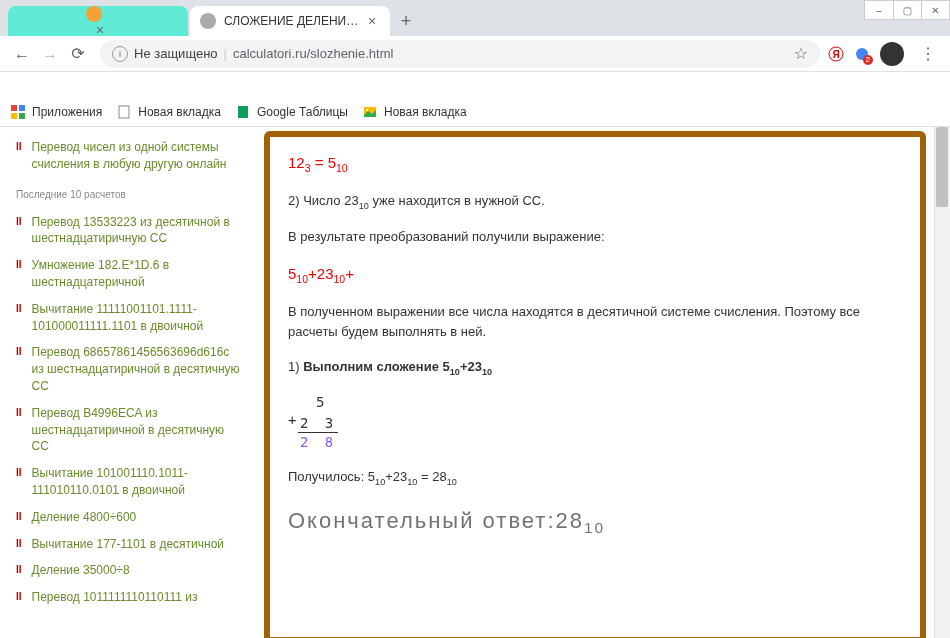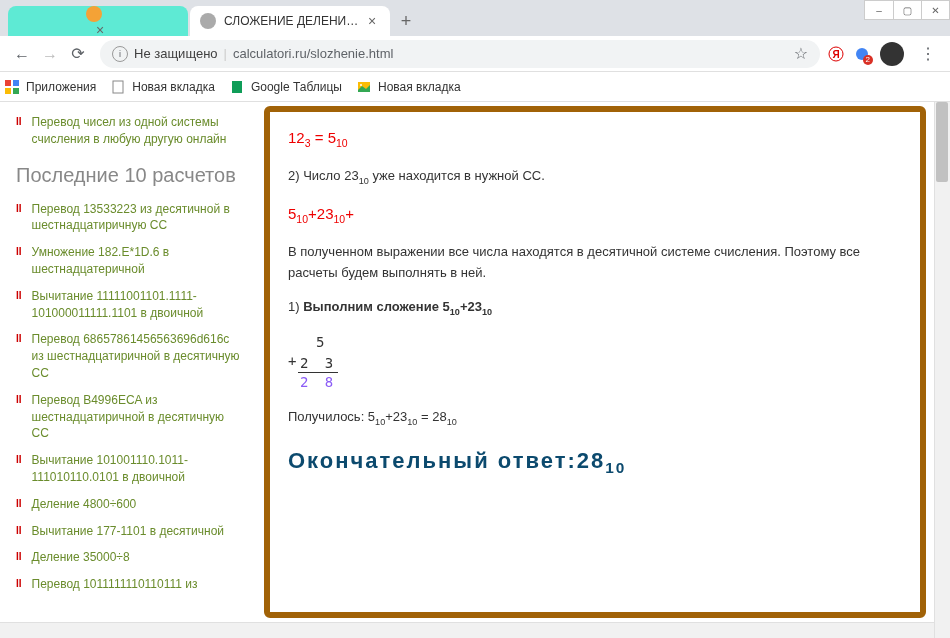--- a/index.html
+++ b/index.html
@@ -26,49 +26,49 @@
     .address-info { width: 16px; height: 16px; margin-right: 6px; display: flex; align-items: center; justify-content: center; color: #5f6368; border: 1px solid #999; border-radius: 50%; font-size: 9px; }
     .address-security { color: #404040; font-size: 13px; margin-right: 6px; }
     .address-sep { color: #ccc; margin-right: 6px; }
     .address-url { color: #5f6368; font-size: 13px; }
     .toolbar-right { display: flex; align-items: center; gap: 10px; }
     .ext-icon { width: 16px; height: 16px; position: relative; }
     .ext-badge { position: absolute; bottom: -3px; right: -3px; background: #d93025; color: #fff; font-size: 8px; border-radius: 6px; padding: 0 3px; line-height: 10px; }
     .avatar { width: 24px; height: 24px; border-radius: 50%; background: #333; }
     
     
-    .bookmarks { display: flex; align-items: center; height: 30px; padding: 0 4px; border-bottom: 1px solid #e0e0e0; gap: 14px; }
+    .bookmarks { display: flex; align-items: center; height: 30px; padding: 0 10px; border-bottom: 1px solid #e0e0e0; gap: 14px; margin-top: 25px; }
     .bookmark { display: flex; align-items: center; font-size: 12px; color: #333; gap: 6px; }
     .bm-icon { width: 16px; height: 16px; display: flex; align-items: center; justify-content: center; }
     
     
     .content { display: flex; height: calc(638px - 36px - 36px - 30px); overflow: hidden; position: relative; }
     .scrollbar-v { position: absolute; right: 0; top: 0; width: 16px; height: 100%; background: #f1f1f1; border-left: 1px solid #e0e0e0; }
     .scrollbar-thumb { position: absolute; right: 2px; top: 0; width: 12px; height: 80px; background: #c1c1c1; border-radius: 2px; }
     .scrollbar-h { position: absolute; left: 0; bottom: 0; right: 16px; height: 16px; background: #f1f1f1; border-top: 1px solid #e0e0e0; z-index: 5; }
     
     
     .sidebar { width: 260px; padding: 12px 16px; overflow-y: auto; flex-shrink: 0; }
     .side-item { display: flex; align-items: flex-start; margin-bottom: 10px; font-size: 12px; line-height: 1.4; }
     .side-bullet { color: #c00; font-weight: bold; margin-right: 10px; font-size: 10px; flex-shrink: 0; padding-top: 1px; }
     .side-link { color: #6a8c2c; }
-    .side-heading { color: #888; font-size: 20px; font-weight: normal; margin: 16px 0 14px 0; }
+    .side-heading { color: #888; font-size: 10px; font-weight: normal; margin: 16px 0 14px 0; }
     
     
     .main { flex: 1; padding: 14px 18px; border: 6px solid #a16207; border-radius: 6px; margin: 4px 24px 20px 4px; font-size: 13px; line-height: 1.6; color: #333; overflow: hidden; }
     .main p { margin-bottom: 14px; }
     .red-expr { color: #e00; font-size: 15px; font-weight: normal; }
     .sub { font-size: 0.7em; vertical-align: sub; }
     .math-block { font-family: monospace; margin: 10px 0 16px 0; line-height: 1.3; font-size: 14px; }
     .math-block .r1 { padding-left: 28px; }
     .math-block .r2 { padding-left: 0; }
     .math-block .r3 { padding-left: 12px; letter-spacing: 4px; }
     .math-block .r4 { padding-left: 12px; letter-spacing: 4px; color: #8b5cf6; }
     .math-line { border-top: 1px solid #333; width: 40px; margin-left: 10px; }
-    .final { color: #0c4a6e; font-size: 22px; letter-spacing: 2px; margin-top: 10px; font-weight: bold; }
+    .final { color: #737373; font-size: 22px; letter-spacing: 2px; margin-top: 10px; }
   </style>
 </head>
 <body>
 
 <div class="window-controls">
   <div class="window-btn">–</div>
   <div class="window-btn">▢</div>
   <div class="window-btn">✕</div>
 </div>
 
@@ -207,20 +207,21 @@
       </div>
   </div>
 
   <div class="main">
     <p class="red-expr">
       <span>12</span><span class="sub">3</span><span> = 5</span><span class="sub">10</span>
     </p>
     <p>
       <span>2) Число 23</span><span class="sub">10</span><span> уже находится в нужной СС.</span>
     </p>
+    <p>В результате преобразований получили выражение:</p>
     <p class="red-expr">
       <span>5</span><span class="sub">10</span><span>+23</span><span class="sub">10</span><span>+</span>
     </p>
     <p>В полученном выражении все числа находятся в десятичной системе счисления. Поэтому все расчеты будем выполнять в ней.</p>
     <p>
       <span>1) </span><b><span>Выполним сложение 5</span><span class="sub">10</span><span>+23</span><span class="sub">10</span></b>
     </p>
     <div class="math-block">
       <div class="r1">5</div>
       <div class="r2"><span>+</span></div>

